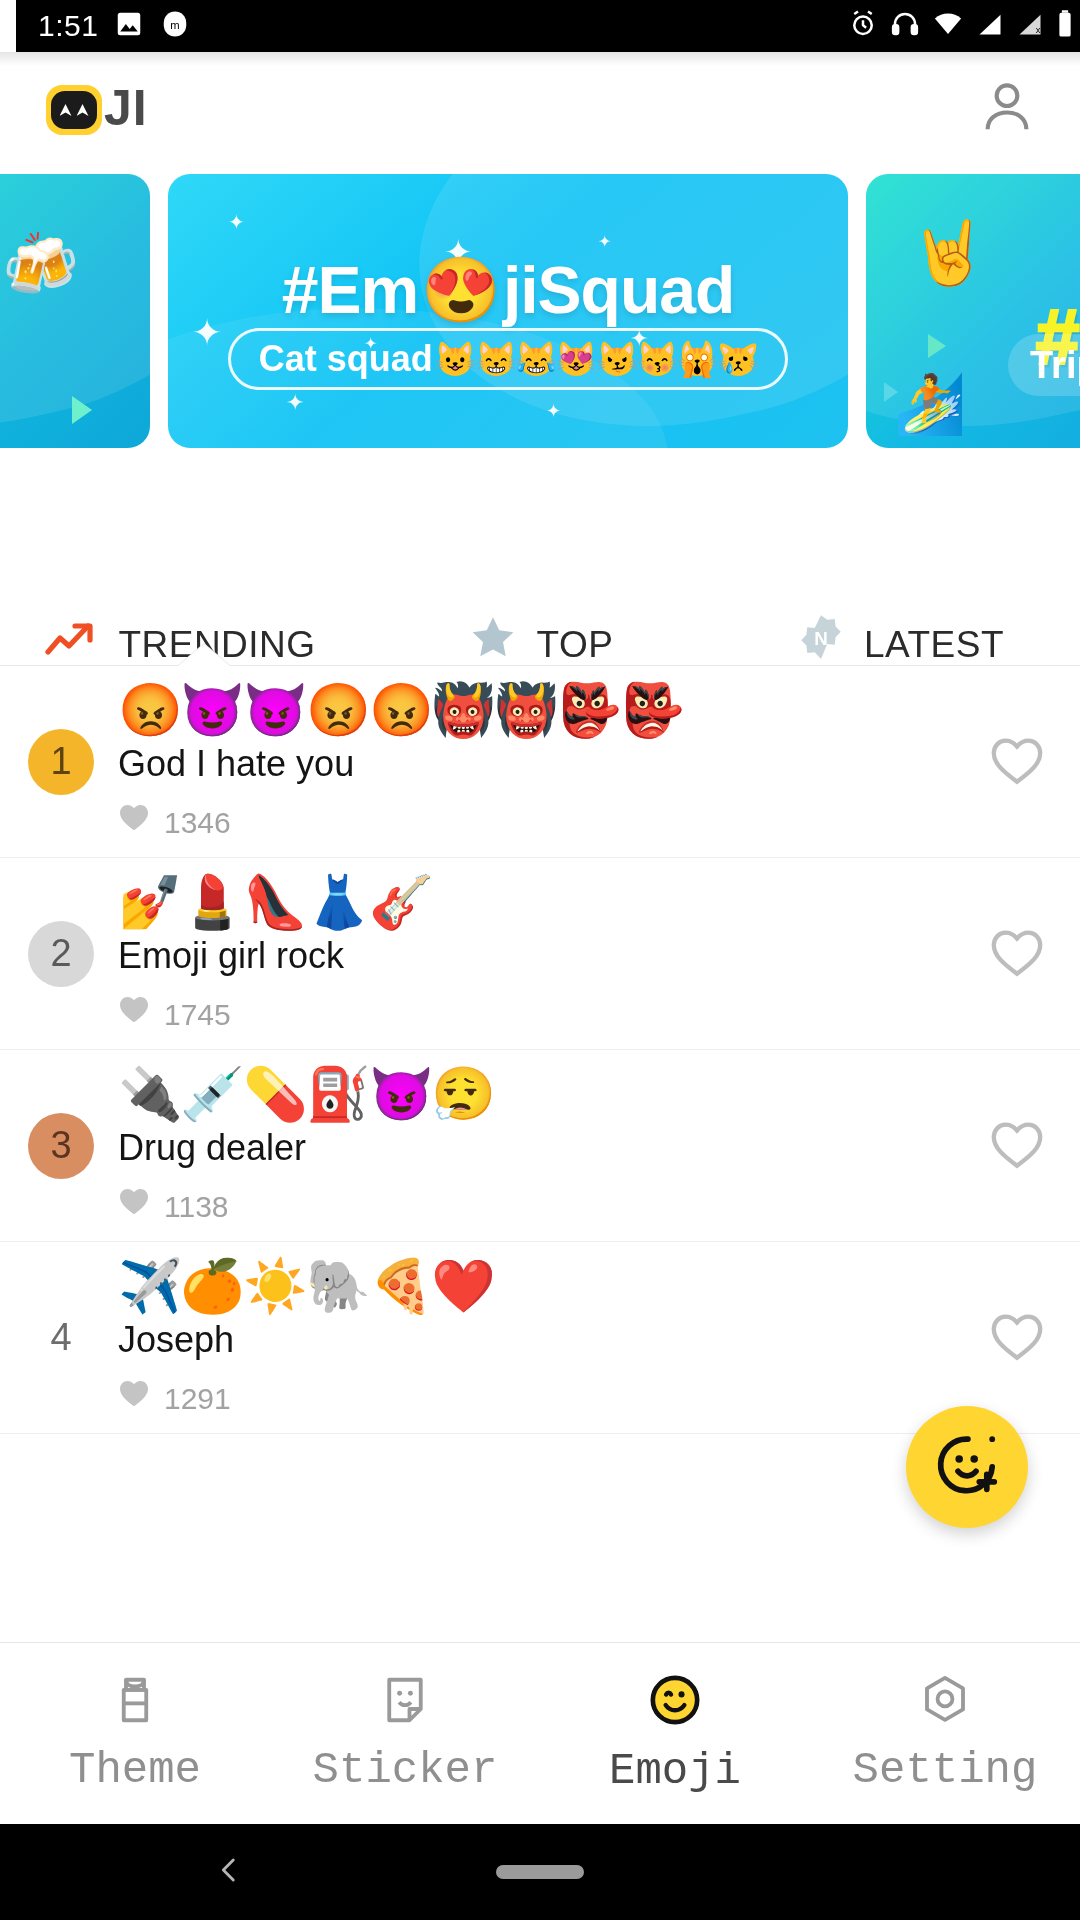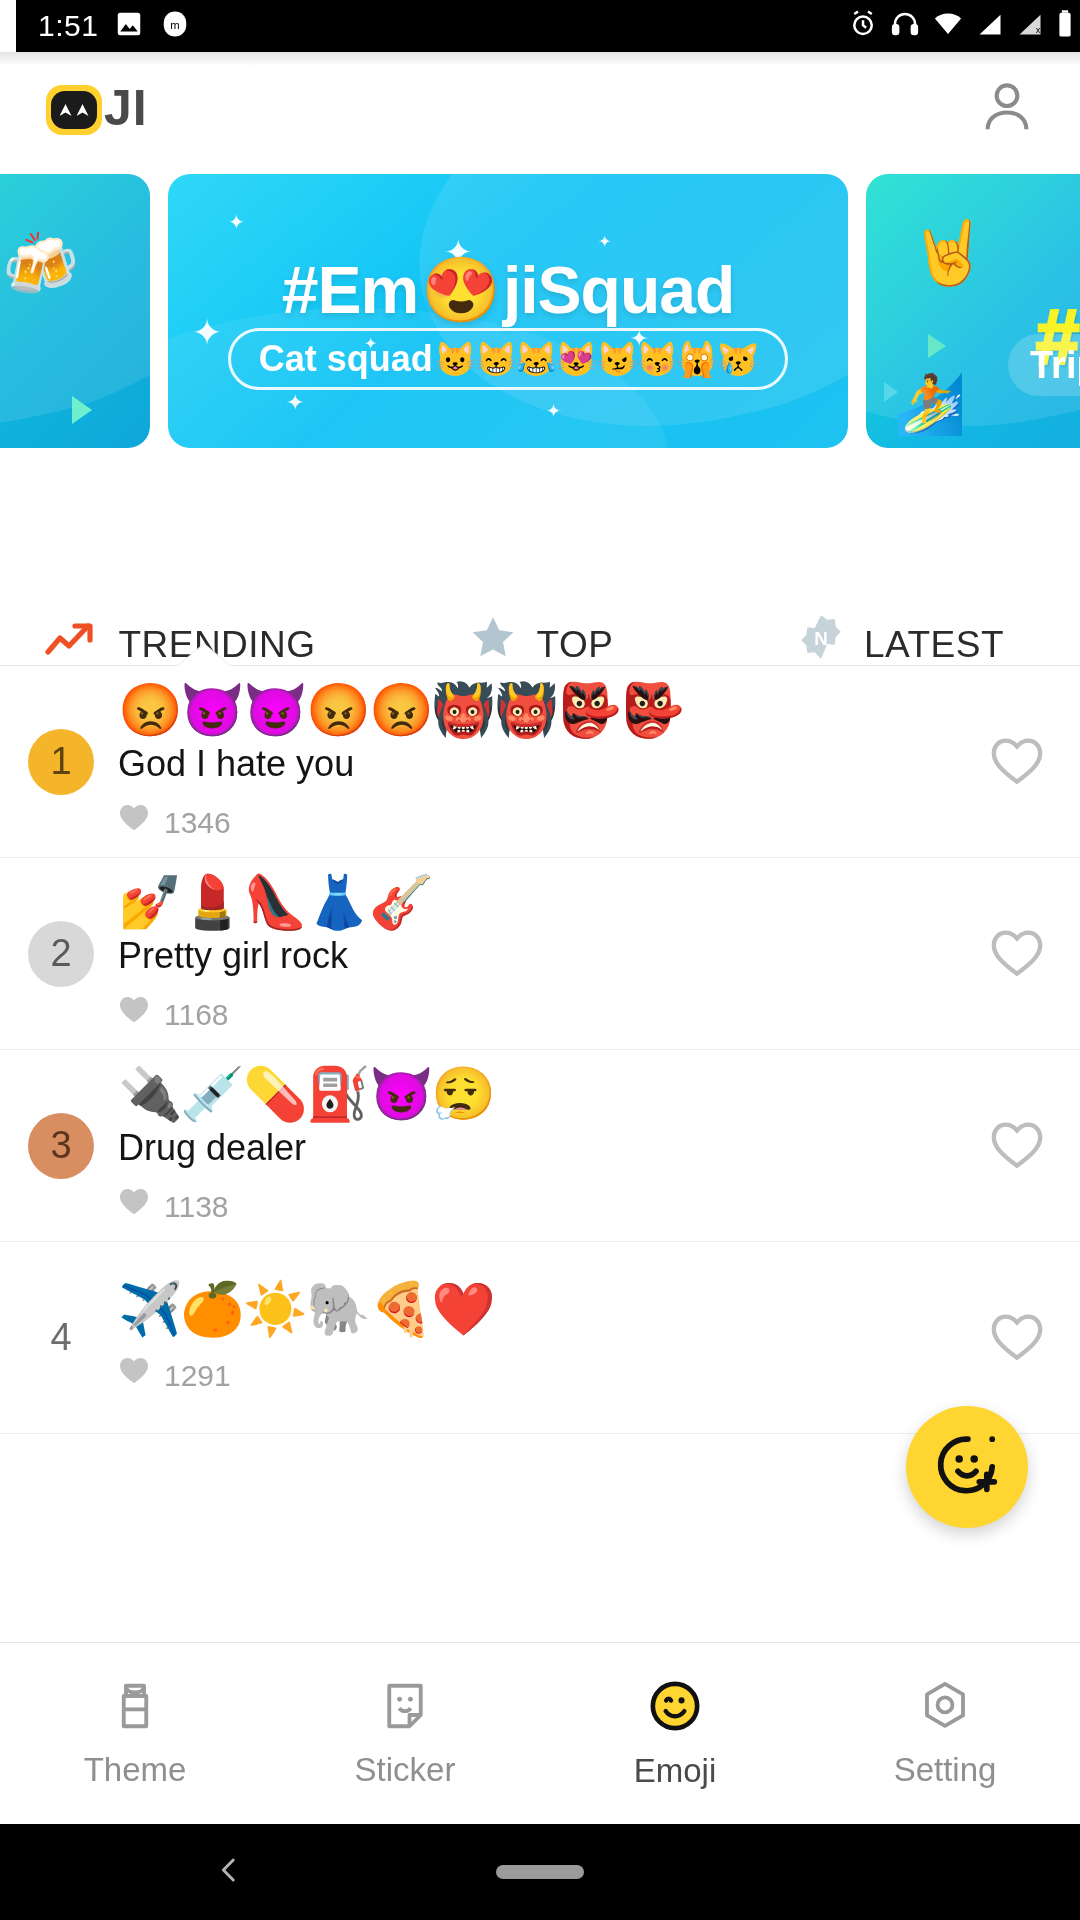--- a/index.html
+++ b/index.html
@@ -162,21 +162,21 @@
   
   .bottomnav {
     position:absolute; bottom:96px; left:0; width:1080px; height:182px;
     background:#fff; border-top:1px solid #e6e6e6;
     display:flex; align-items:center;
   }
   .nav-item {
     flex:1; display:flex; flex-direction:column; align-items:center; gap:14px;
     cursor:pointer;
   }
-  .nav-label { font-size:33px; color:#8f8f8f; }
+  .nav-label { font-size:44px; color:#8f8f8f;font-family:Liberation Mono, monospace; }
   .nav-item.active .nav-label { color:#4a4a4a; }
 
   
   .androidnav {
     position:absolute; bottom:0; left:0; width:1080px; height:96px;
     background:#000; display:flex; align-items:center; justify-content:center;
     position:absolute;
   }
   .androidnav .back { position:absolute; left:212px; }
   .androidnav .pillbar {
@@ -361,28 +361,28 @@
         <svg width="58" height="54" viewBox="0 0 24 22" fill="none" stroke="#bdbdbd" stroke-width="1.8">
             <path d="M12 20C6 15.6 2.4 12.3 2.4 8.1 2.4 5.2 4.6 3 7.3 3c1.7 0 3.4.9 4.7 2.4C13.3 3.9 15 3 16.7 3c2.7 0 4.9 2.2 4.9 5.1 0 4.2-3.6 7.5-9.6 11.9z"></path>
           </svg>
       </div>
     </div>
 
     <div class="row">
       <div class="rank rank-2">2</div>
       <div class="row-body">
         <div class="row-emojis">💅💄👠👗🎸</div>
-        <div class="row-title">Pretty  girl rock</div>
+        <div class="row-title">Emoji  girl rock</div>
         <div class="row-meta">
           <span>
             <svg width="32" height="30" viewBox="0 0 24 22" fill="#c4c4c4">
                 <path d="M12 21C5.5 16.2 1.5 12.6 1.5 7.9 1.5 4.6 4 2 7.2 2c1.9 0 3.7 1 4.8 2.5C13.1 3 14.9 2 16.8 2 20 2 22.5 4.6 22.5 7.9c0 4.7-4 8.3-10.5 13.1z"></path>
               </svg>
           </span>
-          <span class="meta-count">1168</span>
+          <span class="meta-count">1745</span>
         </div>
       </div>
       <div class="like-btn">
         <svg width="58" height="54" viewBox="0 0 24 22" fill="none" stroke="#bdbdbd" stroke-width="1.8">
             <path d="M12 20C6 15.6 2.4 12.3 2.4 8.1 2.4 5.2 4.6 3 7.3 3c1.7 0 3.4.9 4.7 2.4C13.3 3.9 15 3 16.7 3c2.7 0 4.9 2.2 4.9 5.1 0 4.2-3.6 7.5-9.6 11.9z"></path>
           </svg>
       </div>
     </div>
 
     <div class="row">
@@ -403,20 +403,21 @@
         <svg width="58" height="54" viewBox="0 0 24 22" fill="none" stroke="#bdbdbd" stroke-width="1.8">
             <path d="M12 20C6 15.6 2.4 12.3 2.4 8.1 2.4 5.2 4.6 3 7.3 3c1.7 0 3.4.9 4.7 2.4C13.3 3.9 15 3 16.7 3c2.7 0 4.9 2.2 4.9 5.1 0 4.2-3.6 7.5-9.6 11.9z"></path>
           </svg>
       </div>
     </div>
 
     <div class="row">
       <div class="rank rank-plain">4</div>
       <div class="row-body">
         <div class="row-emojis">✈️🍊☀️🐘🍕❤️</div>
+        <div class="row-title">Joseph</div>
         <div class="row-meta">
           <span>
             <svg width="32" height="30" viewBox="0 0 24 22" fill="#c4c4c4">
                 <path d="M12 21C5.5 16.2 1.5 12.6 1.5 7.9 1.5 4.6 4 2 7.2 2c1.9 0 3.7 1 4.8 2.5C13.1 3 14.9 2 16.8 2 20 2 22.5 4.6 22.5 7.9c0 4.7-4 8.3-10.5 13.1z"></path>
               </svg>
           </span>
           <span class="meta-count">1291</span>
         </div>
       </div>
       <div class="like-btn">

